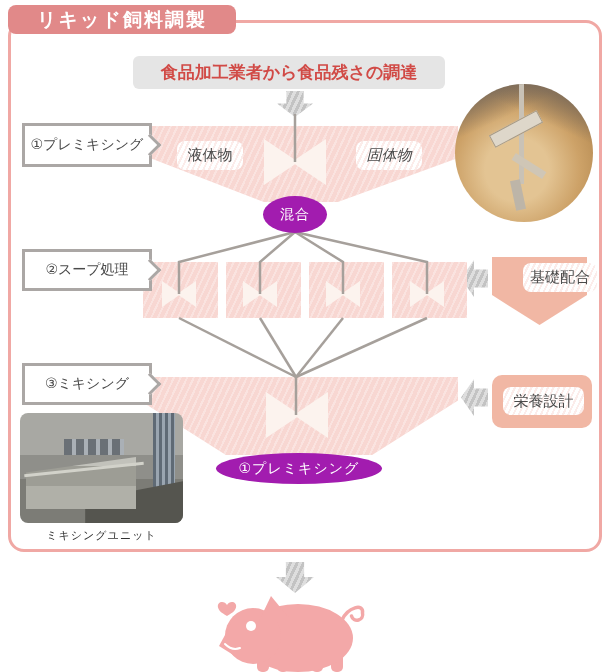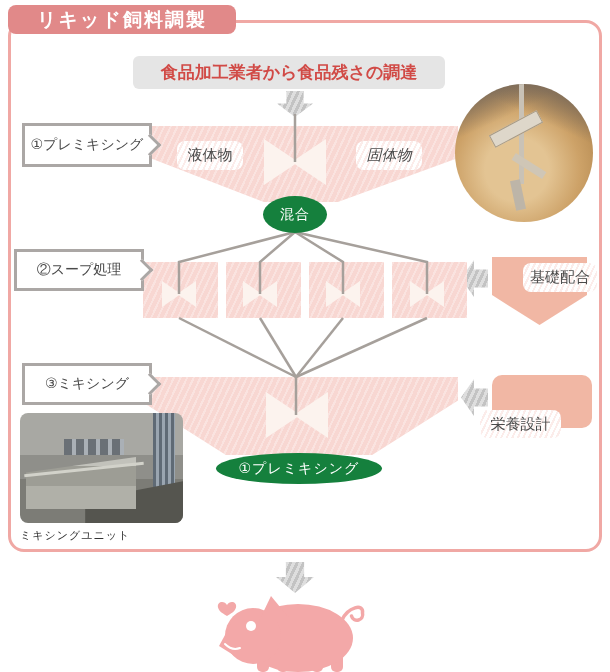--- a/index.html
+++ b/index.html
@@ -30,21 +30,21 @@
            clip-path:polygon(0 0,100% 0,100% 42%,61% 100%,37% 100%,0 42%);z-index:2;}
   .funnel3{left:140px;top:377px;width:318px;height:78px;
            clip-path:polygon(0 0,100% 0,100% 30%,73% 100%,27% 100%,0 30%);z-index:2;}
   .seg-row{left:143px;top:262px;width:324px;height:56px;display:flex;gap:8px;z-index:2;}
   .seg{flex:1;background-color:#f8d7d2;background-image:repeating-linear-gradient(115deg,rgba(255,255,255,.30) 0 2px,transparent 2px 6px);}
 
   
   .valve{background:#fcf3ee;clip-path:polygon(0 0,50% 45%,100% 0,100% 100%,50% 55%,0 100%);z-index:4;}
 
   
-  .brown-ellipse{background:#15803d;border-radius:50%;color:#fff;font-size:14px;
+  .brown-ellipse{background:#a21caf;border-radius:50%;color:#fff;font-size:14px;
                  display:flex;align-items:center;justify-content:center;z-index:8;letter-spacing:1px;}
 
   
   .labelbox{background:#fff;border:3px solid #aba7a5;color:#4a4a4a;font-size:14px;
             display:flex;align-items:center;justify-content:center;z-index:10;}
   .labelbox .tab{position:absolute;right:-9px;top:50%;width:13px;height:13px;background:#fff;
                  border-top:3px solid #aba7a5;border-right:3px solid #aba7a5;
                  transform:translateY(-50%) rotate(45deg);}
 
   
@@ -74,21 +74,21 @@
   .unit-photo .pipe{position:absolute;right:8px;top:0;width:22px;height:78px;
       background:repeating-linear-gradient(90deg,#5f6a75 0 3px,#9aa5b0 3px 6px);}
   .unit-photo .floor{position:absolute;left:40%;bottom:0;width:60%;height:38%;background:#55554f;
       clip-path:polygon(0 45%,100% 0,100% 100%,0 100%);}
   .unit-photo .platform{position:absolute;left:6px;bottom:14px;width:110px;height:52px;
       background:linear-gradient(180deg,#c2c2bb 0 18%,#9d9d95 18% 55%,#b0b0a8 55% 100%);
       clip-path:polygon(0 30%,100% 0,100% 100%,0 100%);}
   .unit-photo .rail{position:absolute;left:4px;bottom:52px;width:120px;height:3px;background:#d2d2ca;transform:rotate(-6deg);}
   .unit-photo .machines{position:absolute;left:44px;top:26px;width:60px;height:16px;
       background:repeating-linear-gradient(90deg,#6a7076 0 8px,#aab0b6 8px 12px);}
-  .unit-caption{left:20px;top:528px;width:163px;font-size:11px;color:#333;z-index:9;letter-spacing:1px;}
+  .unit-caption{left:20px;top:528px;width:163px;text-align:center;font-size:11px;color:#333;z-index:9;letter-spacing:1px;}
 
   .svg-lines{left:0;top:0;z-index:5;pointer-events:none;}
   .pig-svg{left:213px;top:592px;z-index:3;}
 </style>
 </head>
 <body>
 
 <div class="page">
 
   <div class="abs main-box"></div>
@@ -132,38 +132,38 @@
     </g>
   </svg>
 
   <div class="abs brown-ellipse" style="left:263px;top:196px;width:64px;height:37px;">混合</div>
   <div class="abs brown-ellipse" style="left:216px;top:453px;width:166px;height:31px;">①プレミキシング</div>
 
   <div class="abs labelbox" style="left:22px;top:123px;width:124px;height:38px;">
     <span>①プレミキシング</span>
     <span class="tab"></span>
   </div>
-  <div class="abs labelbox" style="left:14px;top:249px;width:124px;height:36px;font-family:Liberation Mono, monospace;">
+  <div class="abs labelbox" style="left:22px;top:249px;width:124px;height:36px;">
     <span>②スープ処理</span>
     <span class="tab"></span>
   </div>
   <div class="abs labelbox" style="left:22px;top:363px;width:124px;height:36px;">
     <span>③ミキシング</span>
     <span class="tab"></span>
   </div>
 
   <div class="abs pill" style="left:177px;top:141px;width:66px;height:29px;">液体物</div>
   <div class="abs pill" style="left:356px;top:141px;width:66px;height:29px;font-style:italic;">固体物</div>
 
   <div class="abs orange pentagon" style="left:492px;top:257px;width:95px;height:68px;"></div>
   <div class="abs pill" style="left:503px;top:263px;width:74px;height:29px;margin-left:20px;">基礎配合</div>
   <div class="abs stripe arrow-left" style="left:461px;top:260px;width:27px;height:37px;"></div>
 
   <div class="abs orange rounded" style="left:492px;top:375px;width:100px;height:53px;"></div>
-  <div class="abs pill" style="left:480px;top:387px;width:81px;height:28px;margin-top:23px;">栄養設計</div>
+  <div class="abs pill" style="left:503px;top:387px;width:81px;height:28px;">栄養設計</div>
   <div class="abs stripe arrow-left" style="left:461px;top:379px;width:27px;height:37px;"></div>
 
   <div class="abs tank-photo">
     <div class="rod"></div>
     <div class="blade"></div>
     <div class="blade2"></div>
     <div class="paddle"></div>
   </div>
 
   <div class="abs unit-photo">

